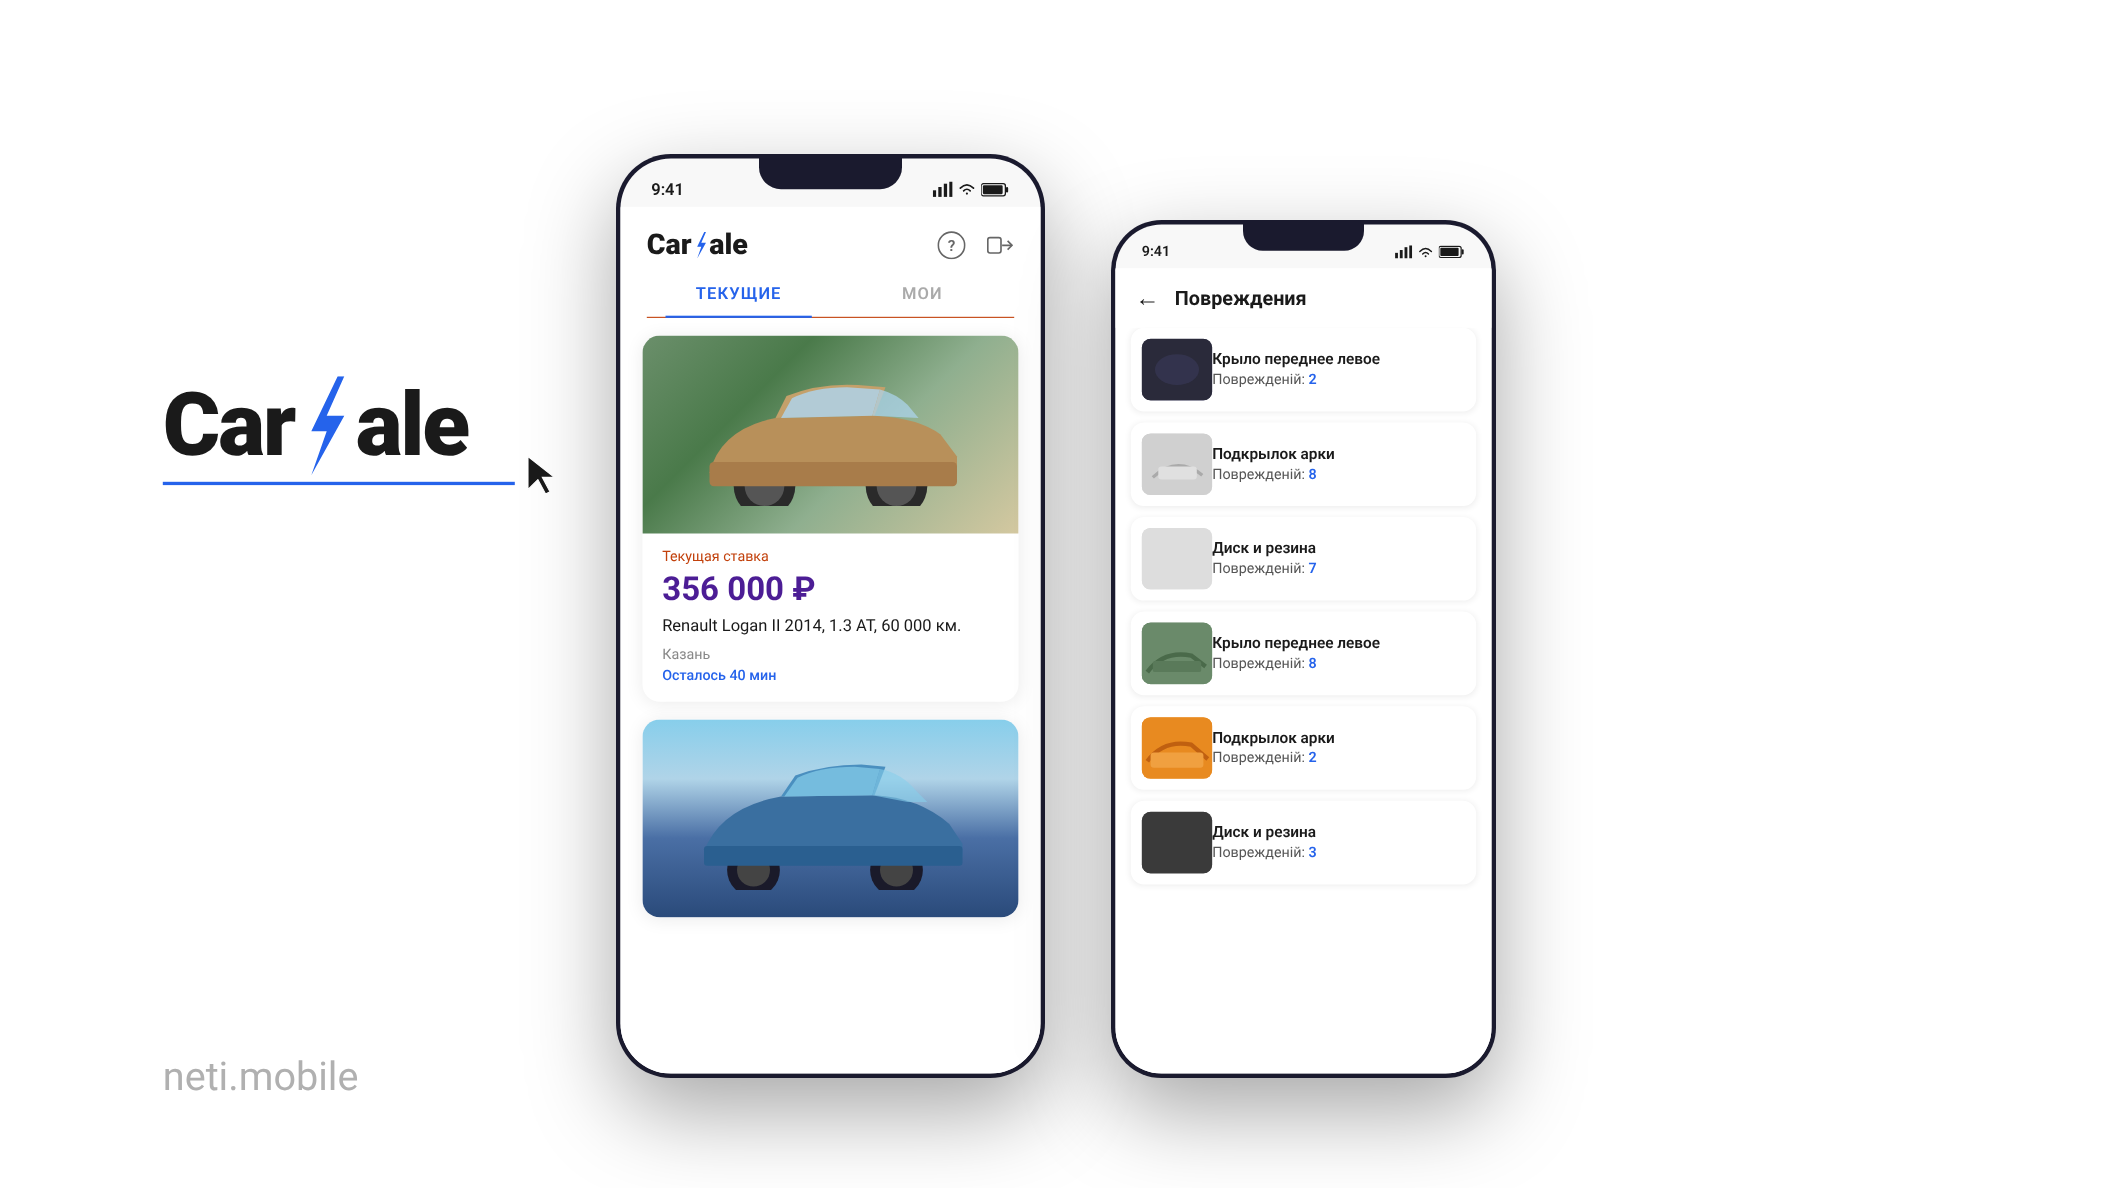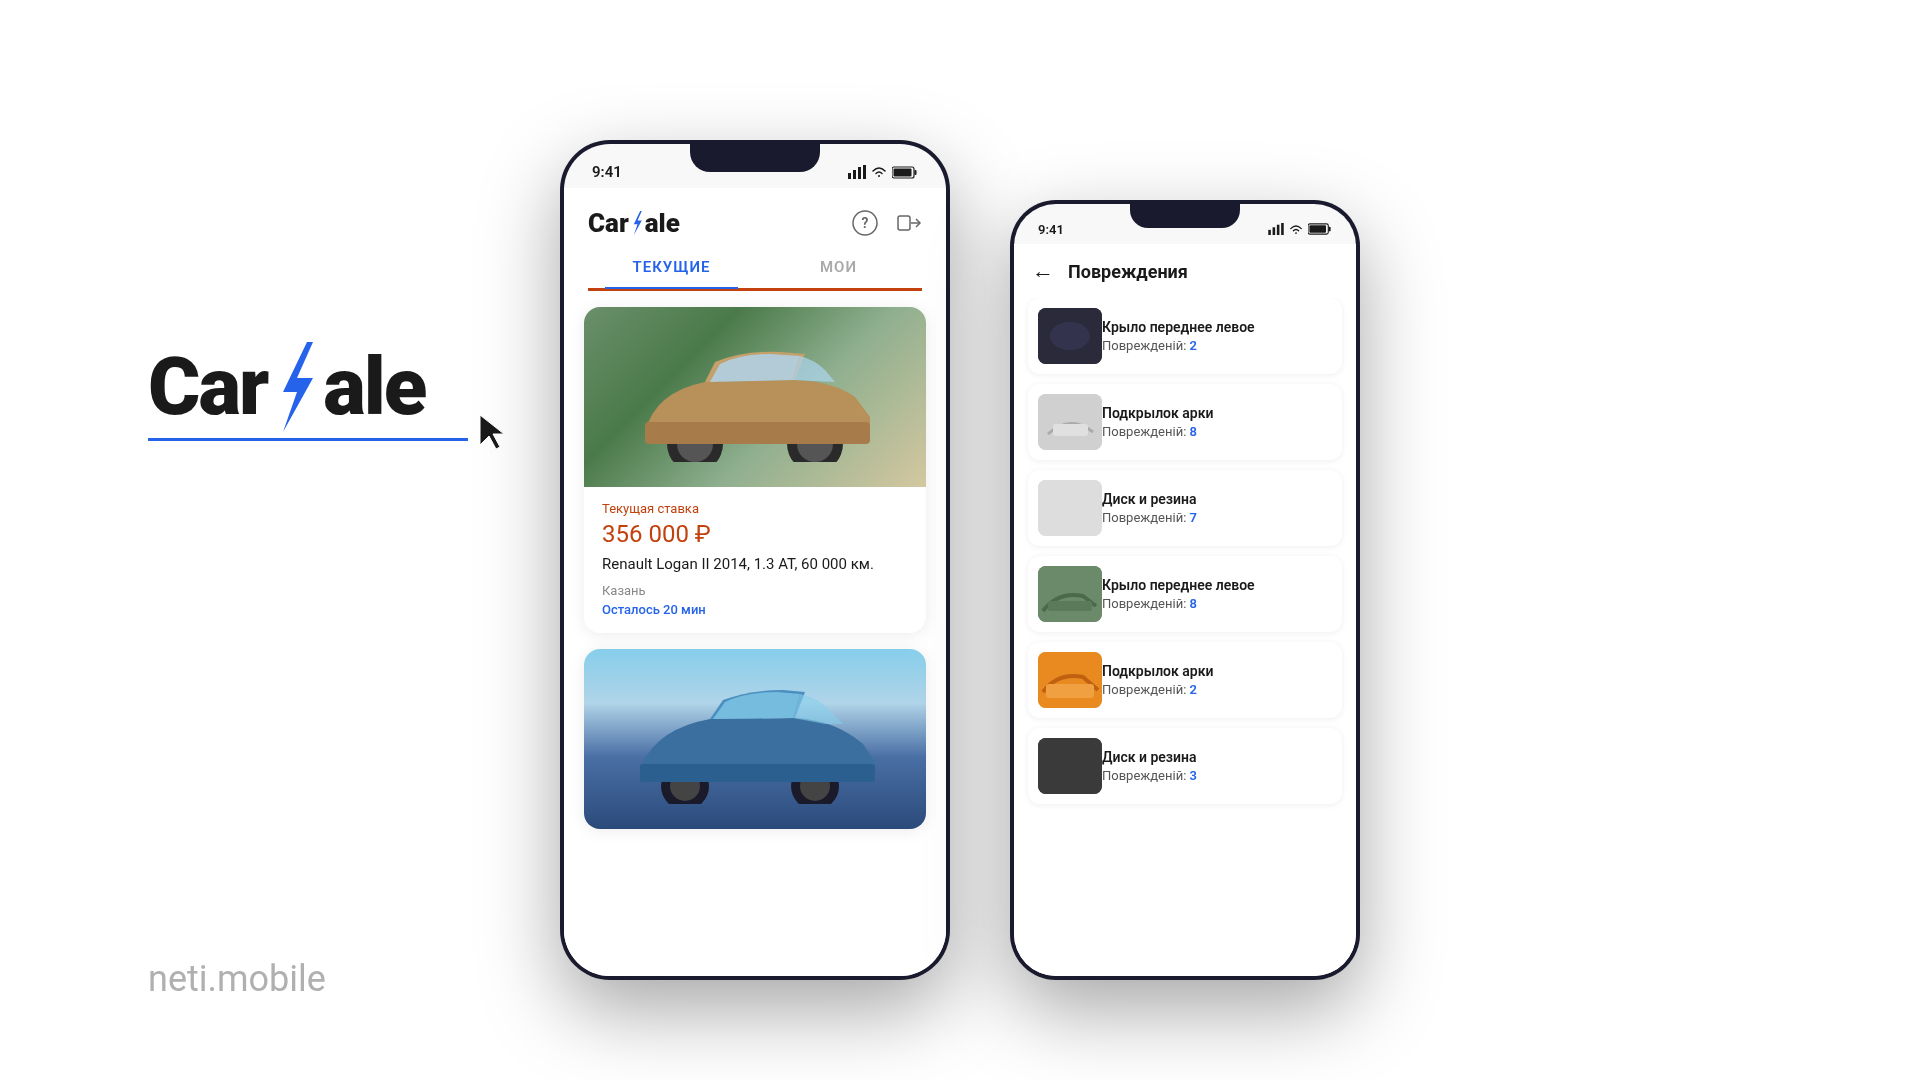--- a/index.html
+++ b/index.html
@@ -131,21 +131,21 @@
       display: flex;
       align-items: center;
     }
     .app-logo-text-car { font-size: 26px; font-weight: 900; color: #1a1a1a; }
     .app-logo-text-ale { font-size: 26px; font-weight: 900; color: #1a1a1a; }
     .app-header-icons { display: flex; gap: 18px; align-items: center; }
 
     
     .app-tabs {
       display: flex;
-      border-bottom: 3px solid #c2410c;
+      border-bottom: 1px solid #c2410c;
       margin: 0 24px;
     }
     .app-tab {
       flex: 1;
       text-align: center;
       padding: 12px 0;
       font-size: 15px;
       font-weight: 600;
       color: #aaa;
       letter-spacing: 1px;
@@ -188,23 +188,23 @@
     }
     .car-info {
       padding: 14px 18px 16px;
     }
     .current-bid-label {
       font-size: 13px;
       color: #c2410c;
       margin-bottom: 4px;
     }
     .current-bid-price {
-      font-size: 24px;
-      font-weight: 400;
-      color: #c2410c;
+      font-size: 30px;
+      font-weight: 700;
+      color: #4c1d95;
       margin-bottom: 6px;
     }
     .car-title {
       font-size: 15px;
       color: #1a1a1a;
       margin-bottom: 8px;
       line-height: 1.4;
     }
     .car-location {
       font-size: 13px;
@@ -436,21 +436,21 @@
 
               <path d="M95 50 L105 32 Q125 22 155 22 L185 24 L178 48 Z" fill="#aed6f1" opacity="0.8"></path>
               <path d="M178 48 L185 24 Q200 28 210 38 L220 50 Z" fill="#aed6f1" opacity="0.7"></path>
             </svg>
           </div>
           <div class="car-info">
             <div class="current-bid-label">Текущая ставка</div>
             <div class="current-bid-price">356 000 ₽</div>
             <div class="car-title">Renault Logan II 2014, 1.3 AT, 60 000 км.</div>
             <div class="car-location">Казань</div>
-            <div class="car-timer">Осталось 20 мин</div>
+            <div class="car-timer">Осталось 40 мин</div>
           </div>
         </div>
 
         <div class="car-card" style="margin-top:4px;">
           <div class="car-image-2">
             <svg viewBox="0 0 280 130" width="280" height="130">
               <rect width="280" height="130" fill="none"></rect>
 
               <ellipse cx="70" cy="112" rx="24" ry="24" fill="#1a1a2a"></ellipse>
               <ellipse cx="70" cy="112" rx="15" ry="15" fill="#444"></ellipse>

